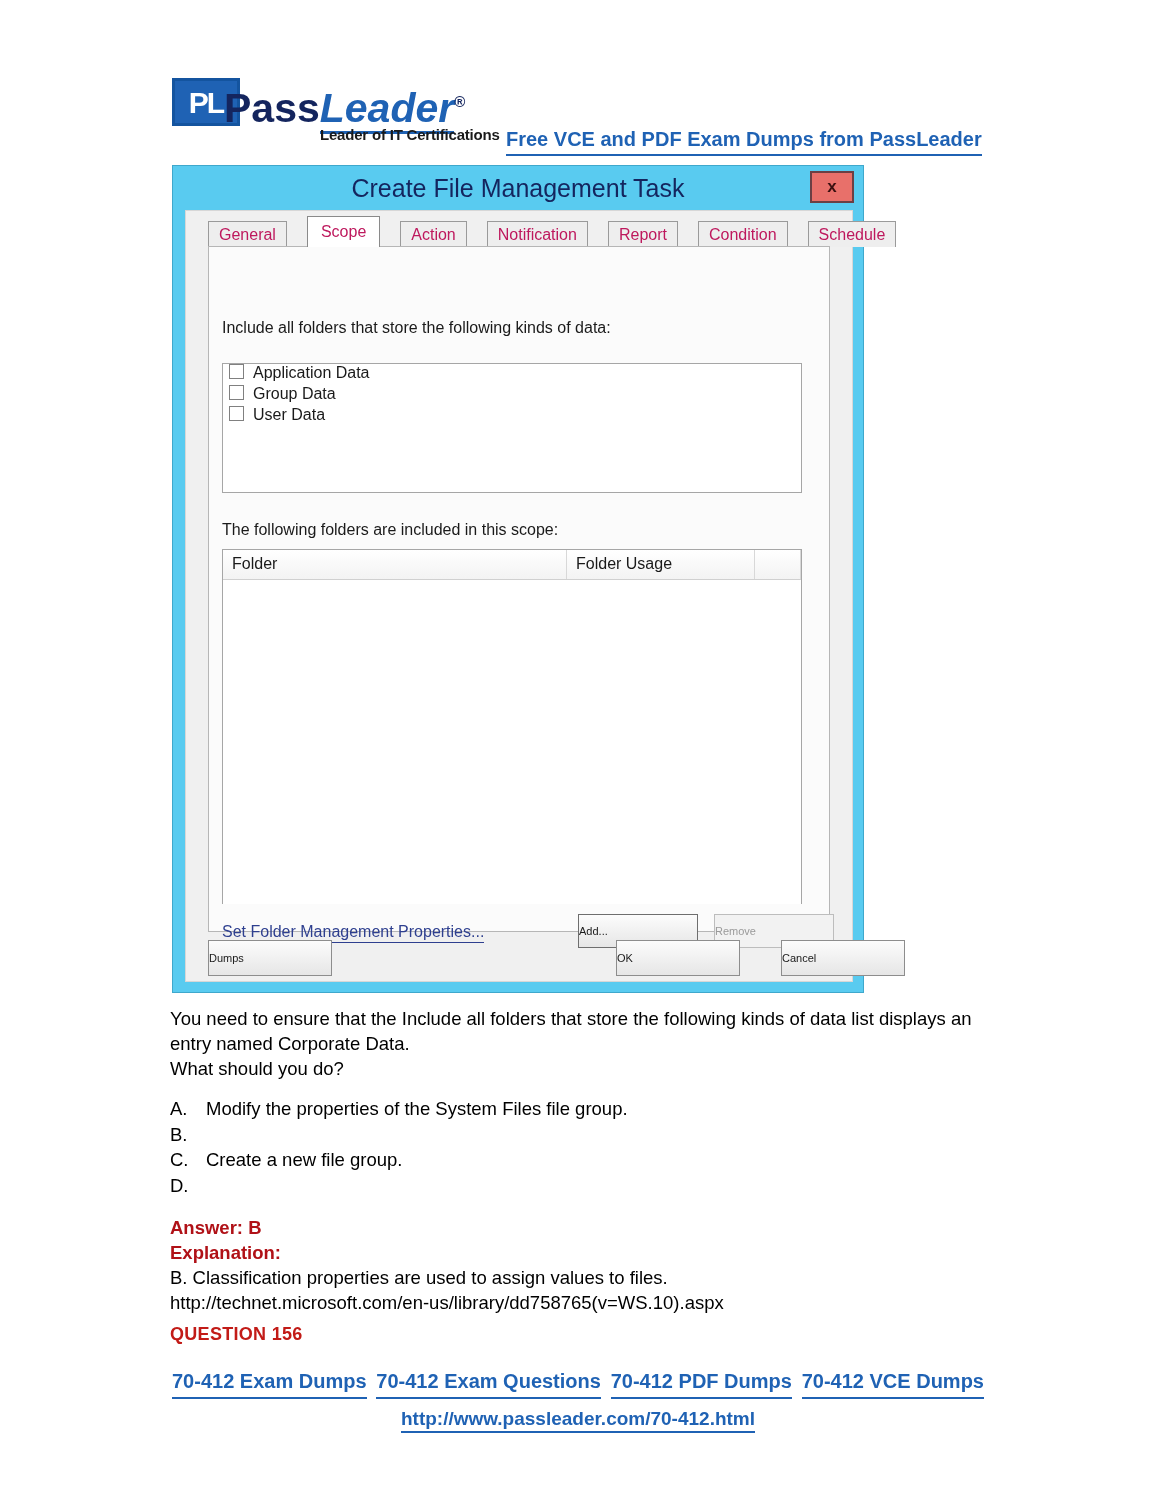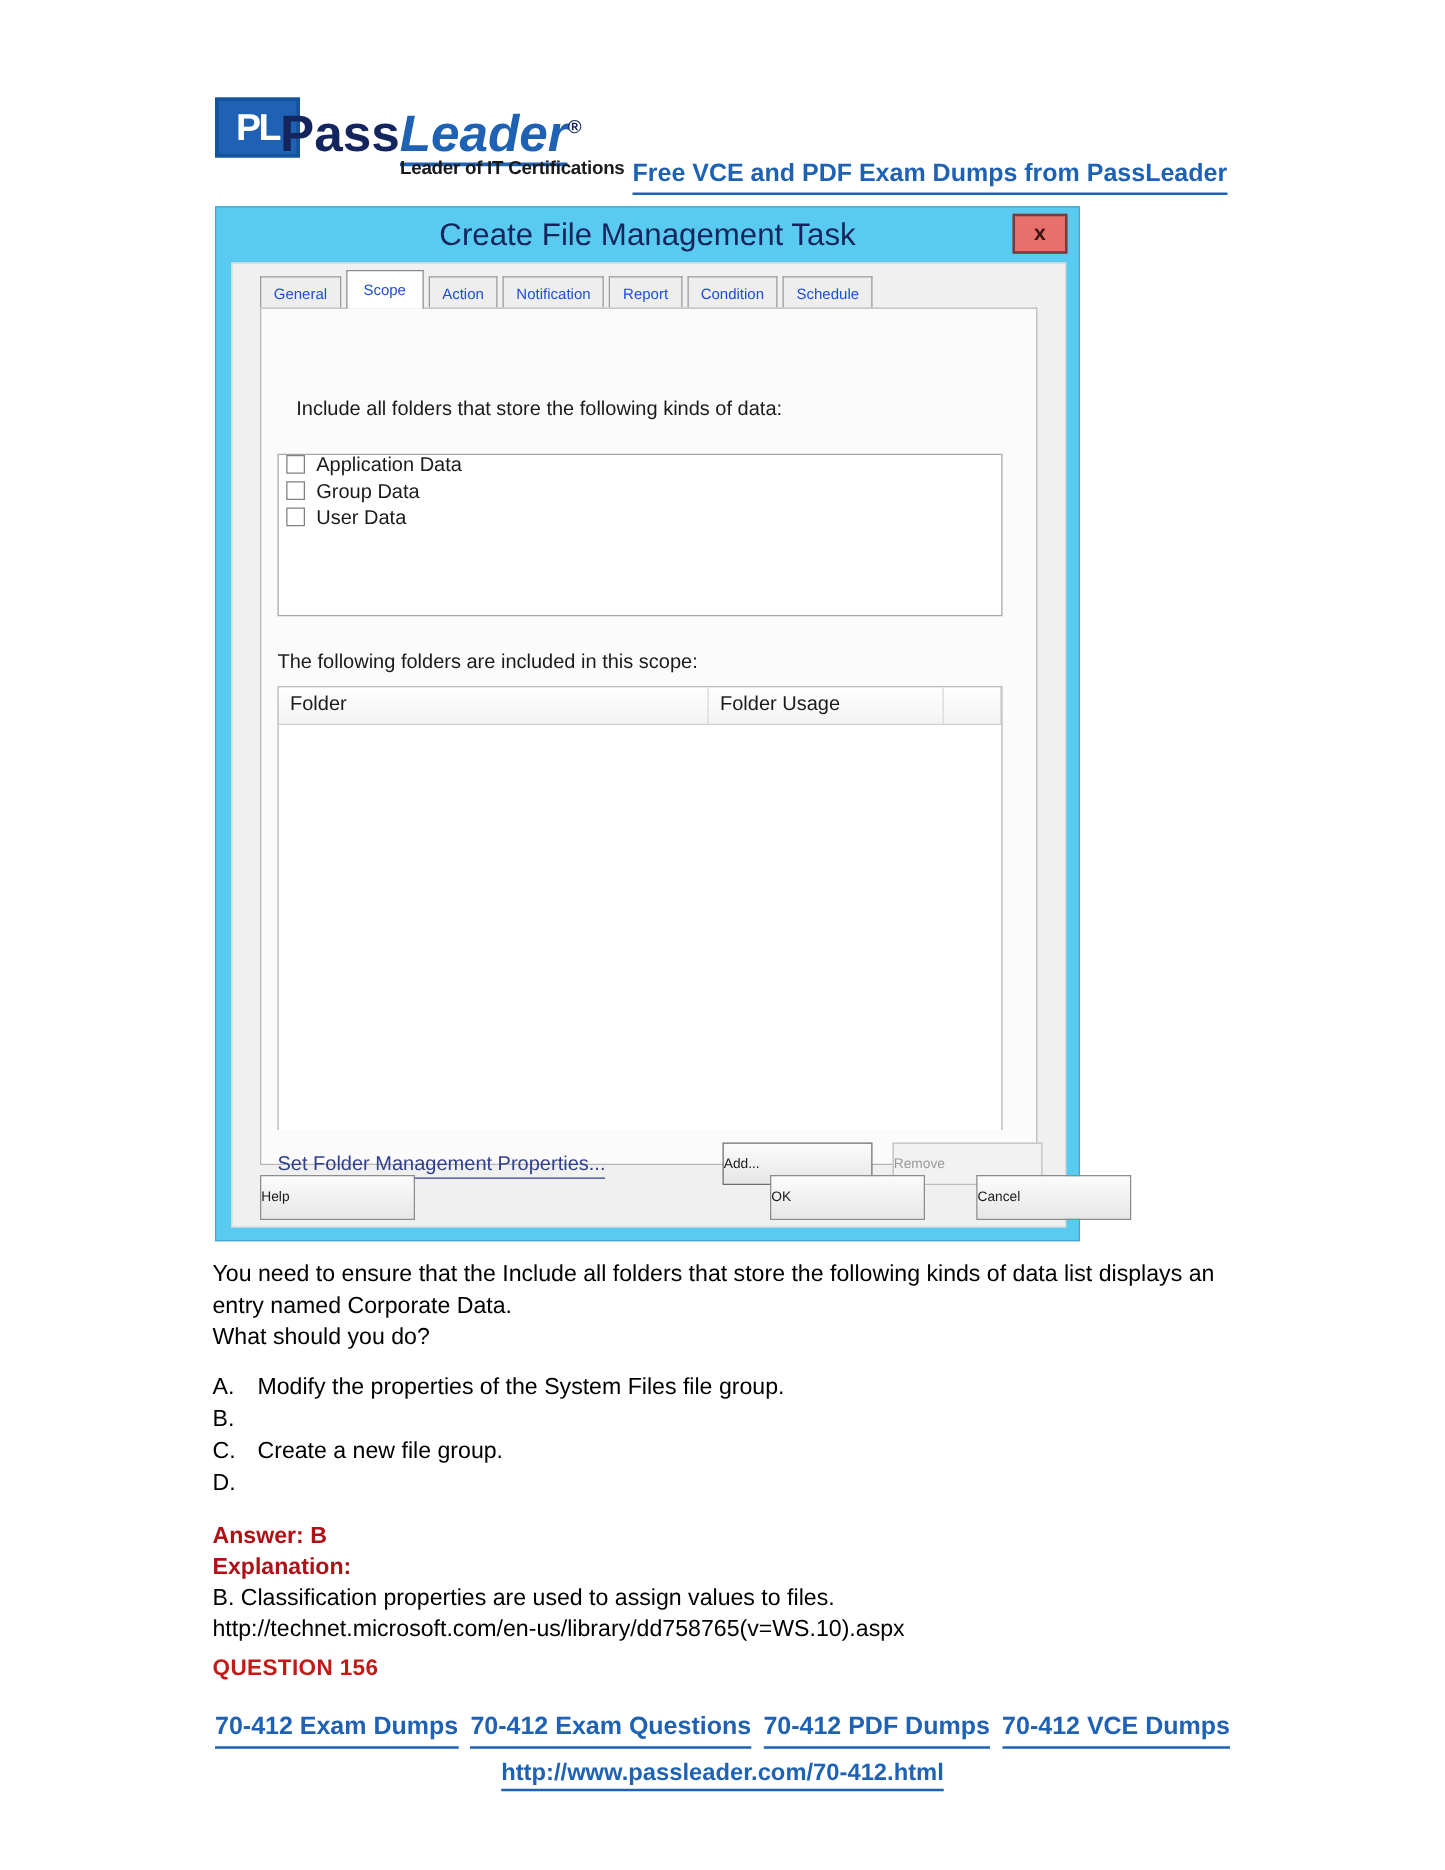--- a/index.html
+++ b/index.html
@@ -151,26 +151,26 @@
     left: 22px;
     top: 6px;
     height: 30px;
     display: flex;
     align-items: flex-end;
   }
   .tab {
     height: 26px;
     line-height: 26px;
     padding: 0 10px;
-    font-size: 12px;
-    color: #1d4ed8;
+    font-size: 16px;
+    color: #be185d;
     background: #eeeeee;
     border: 1px solid #9a9a9a;
     border-bottom: none;
-    margin-right: 4px;
+    margin-right: 20px;
     box-sizing: border-box;
     white-space: nowrap;
   }
   .tab.selected {
     height: 31px;
     line-height: 30px;
     background: #ffffff;
     border-color: #8a8a8a;
     position: relative;
     z-index: 3;
@@ -190,21 +190,21 @@
   }
 
   .field-label {
     position: absolute;
     font-size: 16px;
     color: #1a1a1a;
     white-space: nowrap;
   }
 
   
-  #kinds-label { left: 36px; top: 108px; margin-left: 15px; }
+  #kinds-label { left: 36px; top: 108px; }
   #kinds-box {
     position: absolute;
     left: 36px;
     top: 152px;
     width: 580px;
     height: 130px;
     background: #ffffff;
     border: 1px solid #a6a6a6;
     box-sizing: border-box;
   }
@@ -426,21 +426,21 @@
         <div class="col-head" id="col-spare"></div>
       </div>
       <div id="folders-list"></div>
     </div>
 
     <div id="props-link">Set Folder Management Properties...</div>
 
     <div class="btn" id="btn-add">Add...</div>
     <div class="btn disabled" id="btn-remove">Remove</div>
 
-    <div class="btn" id="btn-help">Help</div>
+    <div class="btn" id="btn-help">Dumps</div>
     <div class="btn" id="btn-ok">OK</div>
     <div class="btn" id="btn-cancel">Cancel</div>
 
   </div>
 </div>
 
 <div id="question">
   <div>You need to ensure that the Include all folders that store the following kinds of data list displays an</div>
   <div>entry named Corporate Data.</div>
   <div>What should you do?</div>

